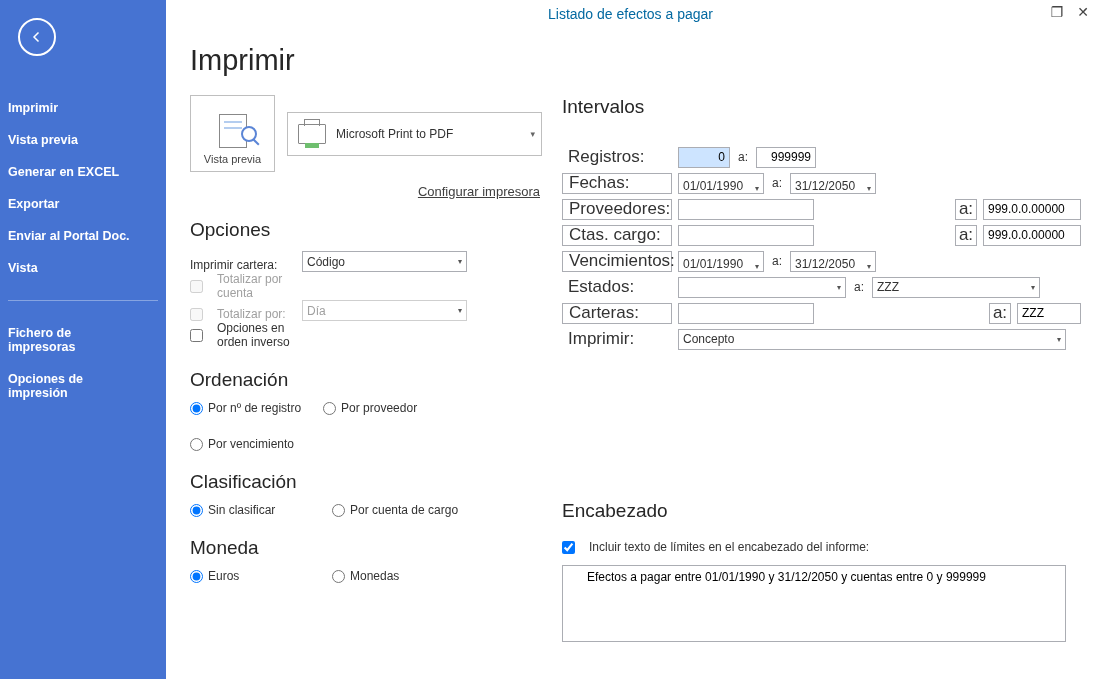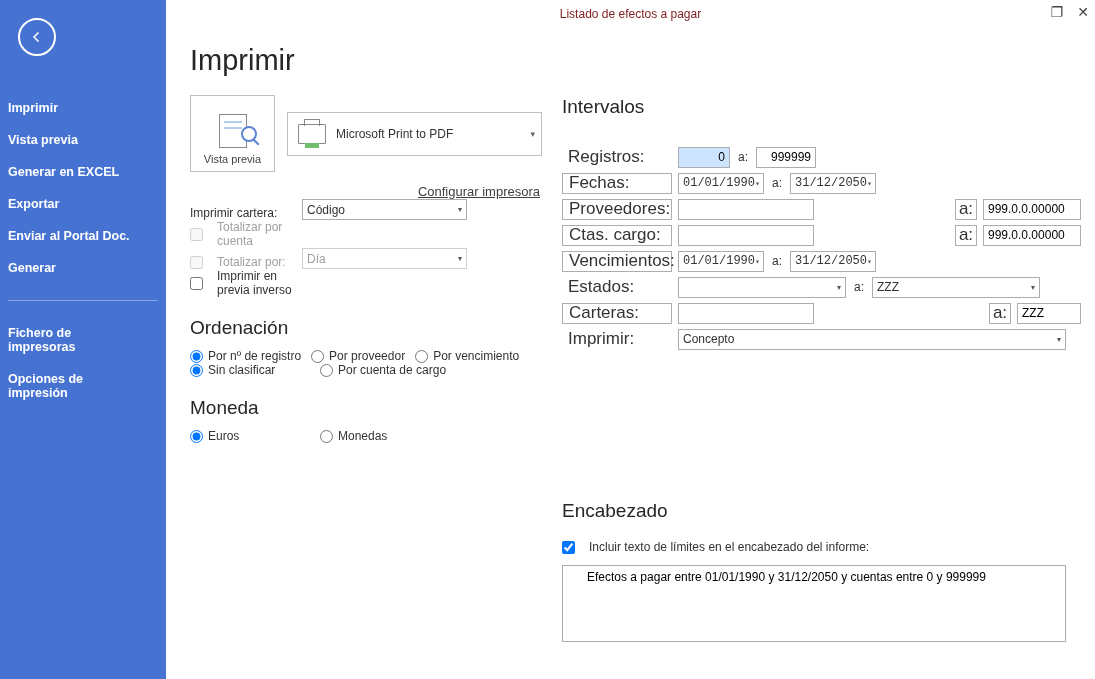--- a/index.html
+++ b/index.html
@@ -1,20 +1,20 @@
 <!DOCTYPE html>
 <html><head>
 <meta charset="utf-8">
 <style>
   * { box-sizing: border-box; margin: 0; padding: 0; }
   body { font-family: "Segoe UI", Tahoma, sans-serif; font-size: 12px; color: #333; background: #fff; overflow: hidden; }
   .window { width: 1095px; height: 679px; display: flex; position: relative; }
   
   .titlebar { position: absolute; top: 0; left: 166px; right: 0; height: 28px; display: flex; align-items: center; justify-content: center; }
-  .titlebar .title { font-size: 12px; color: #7f1d1d; }
+  .titlebar .title { font-size: 14px; color: #0369a1; }
   .titlebar .controls { position: absolute; right: 6px; top: 4px; display: flex; gap: 14px; }
   .titlebar .controls span { font-size: 14px; color: #444; cursor: default; }
   
   .sidebar { width: 166px; background: #4673d2; color: #fff; padding-top: 18px; }
   .back-btn { width: 38px; height: 38px; border: 2px solid #fff; border-radius: 50%; margin-left: 18px; display: flex; align-items: center; justify-content: center; cursor: pointer; }
   .back-btn svg { fill: #fff; }
   .nav { margin-top: 36px; }
   .nav-item { padding: 9px 26px 9px 8px; font-size: 12.5px; font-weight: 600; cursor: pointer; }
   .nav-sep { height: 1px; background: rgba(255,255,255,0.35); margin: 16px 8px; }
   
@@ -40,31 +40,31 @@
   .printer-select .plabel { font-size: 12px; color: #333; flex:1;}
   .printer-select .caret { font-size: 9px; color: #666; }
   .config-link { color: #404040; text-decoration: underline; font-size: 13px; display: block; text-align: right; margin-top: 12px; margin-right:2px; cursor: pointer; }
   
   .frow { display: flex; align-items: flex-end; min-height:21px;}
   .frow label { width: 112px; font-size: 12px; color: #333; }
   .frow.disabled label, .frow.disabled .inputlike, .frow.disabled input[type=checkbox]+span { color: #a0a0a0; }
   .chk { display: inline-flex; align-items: center; gap: 14px; cursor: pointer; }
   .chk input { width: 13px; height: 13px; margin:0; }
   .chk span { font-size: 12px; }
-  .radios { display: flex; gap: 10px; flex-wrap: wrap; }
+  .radios { display: flex; gap: 22px; flex-wrap: wrap; }
   .rad { display: inline-flex; align-items: center; gap: 5px; cursor: pointer; }
   .rad input { margin:0; }
   .rad span { font-size: 12px; }
   
   .intv-row { display: flex; align-items: center; margin-bottom: 4px; height: 22px; gap:6px;}
   .intv-row .lblbox { width: 110px; height: 21px; display:flex; align-items:center; padding-left:6px; font-size:17px;}
   .intv-row .lblbox.boxed { border: 1px solid #abadb3; }
   .intv-row .sep { font-size:12px; width:14px; text-align:center;}
   .intv-row .val { height: 21px; border: 1px solid #abadb3; background:#fff; font-size:12px; padding:0 4px; }
-  .intv-row .val.date { width:86px; display:flex; align-items:center; justify-content:space-between;font-family:Liberation Mono, monospace; }
+  .intv-row .val.date { width:86px; display:flex; align-items:flex-end; justify-content:space-between; }
   .intv-row .val.date .caret{font-size:8px; color:#555;}
   .intv-row .val.sm { width: 52px; text-align:right;}
   .intv-row .val.med { width: 60px; text-align:right;}
   .intv-row .val.empty { width:136px; }
   .intv-row .val.lg { width: 98px; text-align:left;}
   .dd { height:21px; border:1px solid #abadb3; display:flex; align-items:center; justify-content:space-between; padding:0 4px; font-size:12px; background:#fff;}
   .dd .caret{font-size:8px; color:#555;}
   
   .enc-area { width: 504px; height: 77px; border: 1px solid #abadb3; font-family: inherit; font-size: 12px; padding: 4px 24px; resize: none; margin-top:8px; overflow-y:scroll;}
   input.rightval{ text-align:right; }
@@ -88,21 +88,21 @@
           <path d="M15 4l-8 8 8 8v-4h5v-8h-5z" fill="none"></path>
           <path d="M14 6l-6 6 6 6" stroke="#fff" stroke-width="2" fill="none"></path>
         </svg>
     </div>
     <div class="nav">
       <div class="nav-item">Imprimir</div>
       <div class="nav-item">Vista previa</div>
       <div class="nav-item">Generar en EXCEL</div>
       <div class="nav-item">Exportar</div>
       <div class="nav-item">Enviar al Portal Doc.</div>
-      <div class="nav-item">Generar</div>
+      <div class="nav-item">Vista</div>
     </div>
     <div class="nav-sep"></div>
     <div class="nav" style="margin-top:0">
       <div class="nav-item">Fichero de impresoras</div>
       <div class="nav-item">Opciones de impresión</div>
     </div>
   </div>
 
   <div class="main">
 
@@ -116,20 +116,21 @@
           <div class="lbl">Vista previa</div>
         </div>
         <div class="printer-select">
           <div class="picon"></div>
           <div class="plabel">Microsoft Print to PDF</div>
           <div class="caret">▾</div>
         </div>
       </div>
       <a class="config-link">Configurar impresora</a>
 
+      <h2>Opciones</h2>
       <div class="frow">
         <label>Imprimir cartera:</label>
         <div class="dd" style="width:165px">
           <span>Código</span>
           <span class="caret">▾</span>
         </div>
       </div>
       <div class="frow disabled">
         <label class="chk">
           <input type="checkbox" disabled="" style="">
@@ -142,40 +143,41 @@
           <span>Totalizar por:</span>
         </label>
         <div class="dd" style="width:165px;color:#a0a0a0;border-color:#cfcfcf">
           <span>Día</span>
           <span class="caret">▾</span>
         </div>
       </div>
       <div class="frow">
         <label class="chk">
           <input type="checkbox" style="">
-          <span>Imprimir en previa inverso</span>
+          <span>Opciones en orden inverso</span>
         </label>
       </div>
 
       <h2>Ordenación</h2>
       <div class="radios">
         <label class="rad">
             <input type="radio" name="ord" checked="" style="">
             <span>Por nº de registro</span>
           </label>
         <label class="rad">
             <input type="radio" name="ord" style="">
             <span>Por proveedor</span>
           </label>
         <label class="rad">
             <input type="radio" name="ord" style="">
             <span>Por vencimiento</span>
           </label>
       </div>
 
+      <h2>Clasificación</h2>
       <div class="radios">
         <label class="rad" style="width:120px">
             <input type="radio" name="cla" checked="" style="">
             <span>Sin clasificar</span>
           </label>
         <label class="rad">
             <input type="radio" name="cla" style="">
             <span>Por cuenta de cargo</span>
           </label>
       </div>

